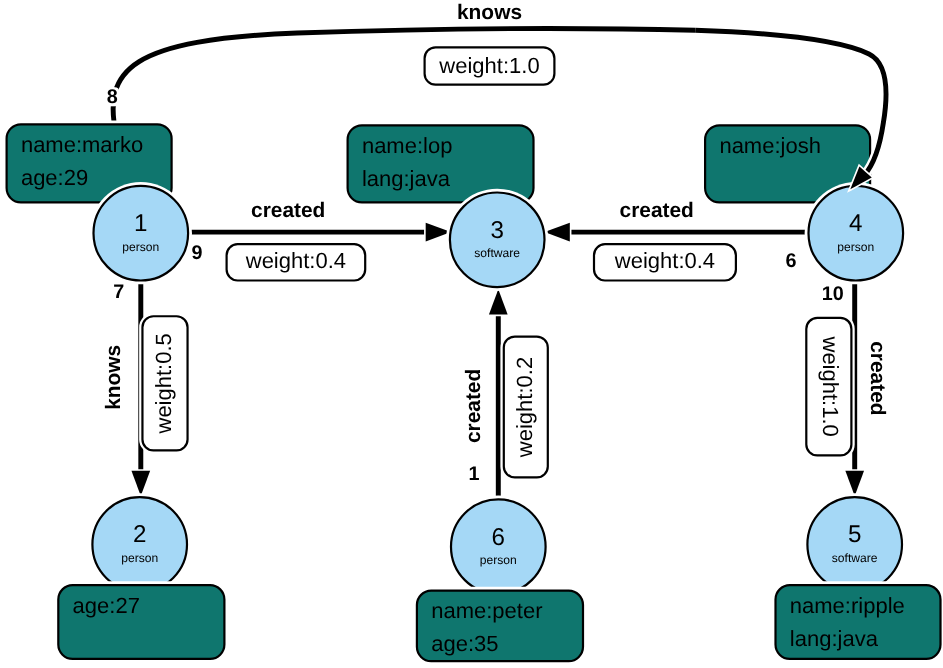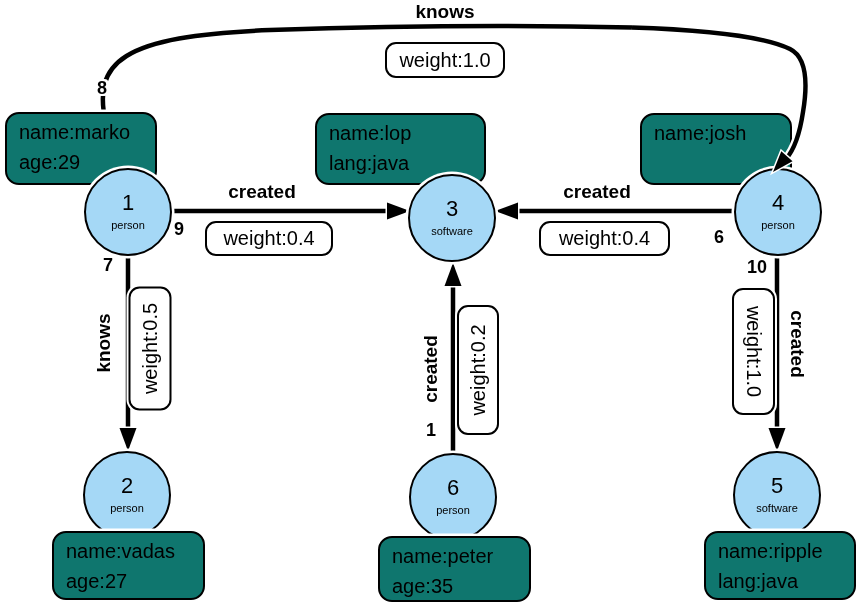--- a/index.html
+++ b/index.html
@@ -125,21 +125,20 @@
 <div class="vertex" id="v5">
   <div class="vid">5</div>
   <div class="vlabel">software</div>
 </div>
 <div class="vertex" id="v6">
   <div class="vid">6</div>
   <div class="vlabel">person</div>
 </div>
 
 <div class="propbox bottom" id="p2">
-  <div>name:vadas</div>
   <div>age:27</div>
 </div>
 <div class="propbox bottom" id="p6">
   <div>name:peter</div>
   <div>age:35</div>
 </div>
 <div class="propbox bottom" id="p5">
   <div>name:ripple</div>
   <div>lang:java</div>
 </div>

